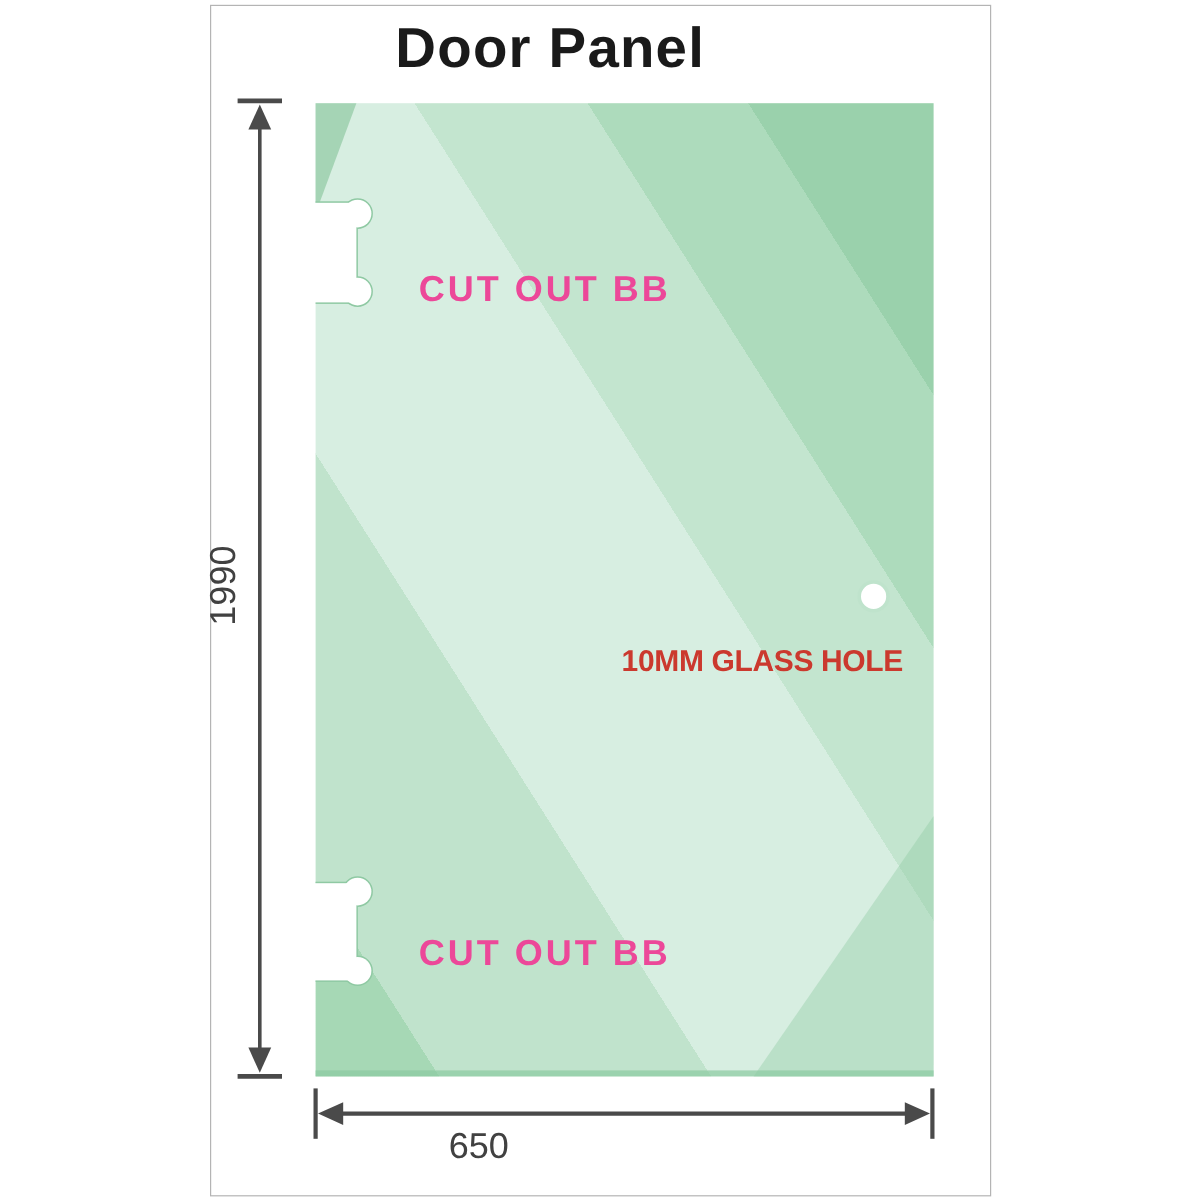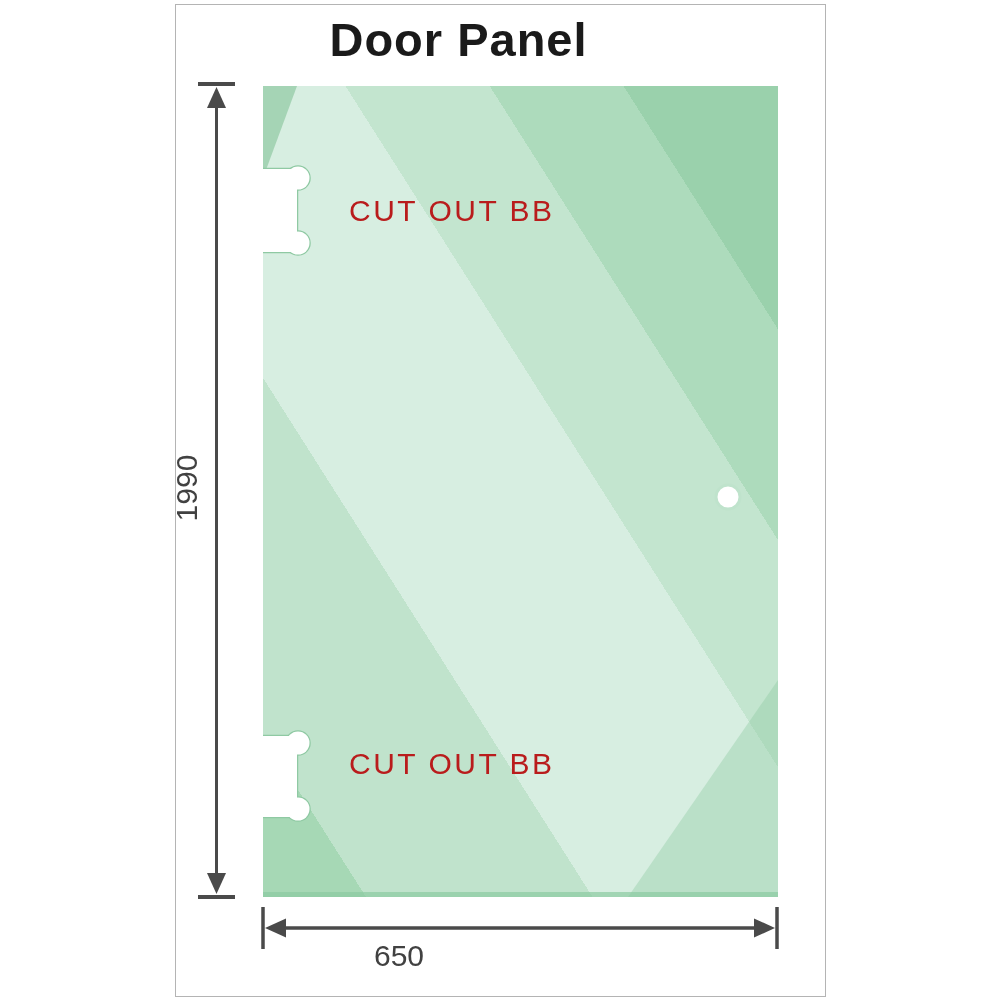--- a/index.html
+++ b/index.html
@@ -7,21 +7,21 @@
   .canvas{position:absolute; left:0; top:0; width:1000px; height:1000px; background:#ffffff;}
   .frame{position:absolute; left:175px; top:4px; width:649px; height:991px; border:1px solid #b4b4b4; background:#ffffff;}
   .title{
     position:absolute; left:175px; top:13px; width:567px;
     text-align:center; font-size:47px; font-weight:700; letter-spacing:1px;
     color:#1a1a1a; line-height:1.15;
   }
   svg.diagram{position:absolute; left:0; top:0; width:1000px; height:1000px; pointer-events:none;}
   .label{position:absolute; line-height:1; white-space:nowrap;}
   .cutout-label{
-    font-size:30px; font-weight:400; letter-spacing:2.5px; color:#b91c1c;
+    font-size:30px; font-weight:700; letter-spacing:2.5px; color:#ec4899;margin-top:31px;
   }
   .cutout-label.top{left:349px; top:196px;}
   .cutout-label.bottom{left:349px; top:749px;}
   .hole-label{
     left:518px; top:539px; font-size:25px; font-weight:700; letter-spacing:-0.3px; color:#cb392e;
   }
   .dim-height-label{
     left:107px; top:473px; width:160px; height:30px;
     display:flex; align-items:center; justify-content:center;
     transform:rotate(-90deg); transform-origin:center;
@@ -104,16 +104,17 @@
       <line x1="263" y1="907" x2="263" y2="949" stroke-width="3.5"></line>
       <line x1="777" y1="907" x2="777" y2="949" stroke-width="3.5"></line>
       <line x1="276" y1="928" x2="764" y2="928" stroke-width="3.5"></line>
       <polygon points="265,928 286,918.5 286,937.5" stroke="none"></polygon>
       <polygon points="775,928 754,918.5 754,937.5" stroke="none"></polygon>
     </g>
   </svg>
 
   <div class="label cutout-label top">CUT OUT BB</div>
   <div class="label cutout-label bottom">CUT OUT BB</div>
+  <div class="label hole-label">10MM GLASS HOLE</div>
   <div class="label dim-height-label">1990</div>
   <div class="label dim-width-label">650</div>
 
 </div>
 
 </body></html>

